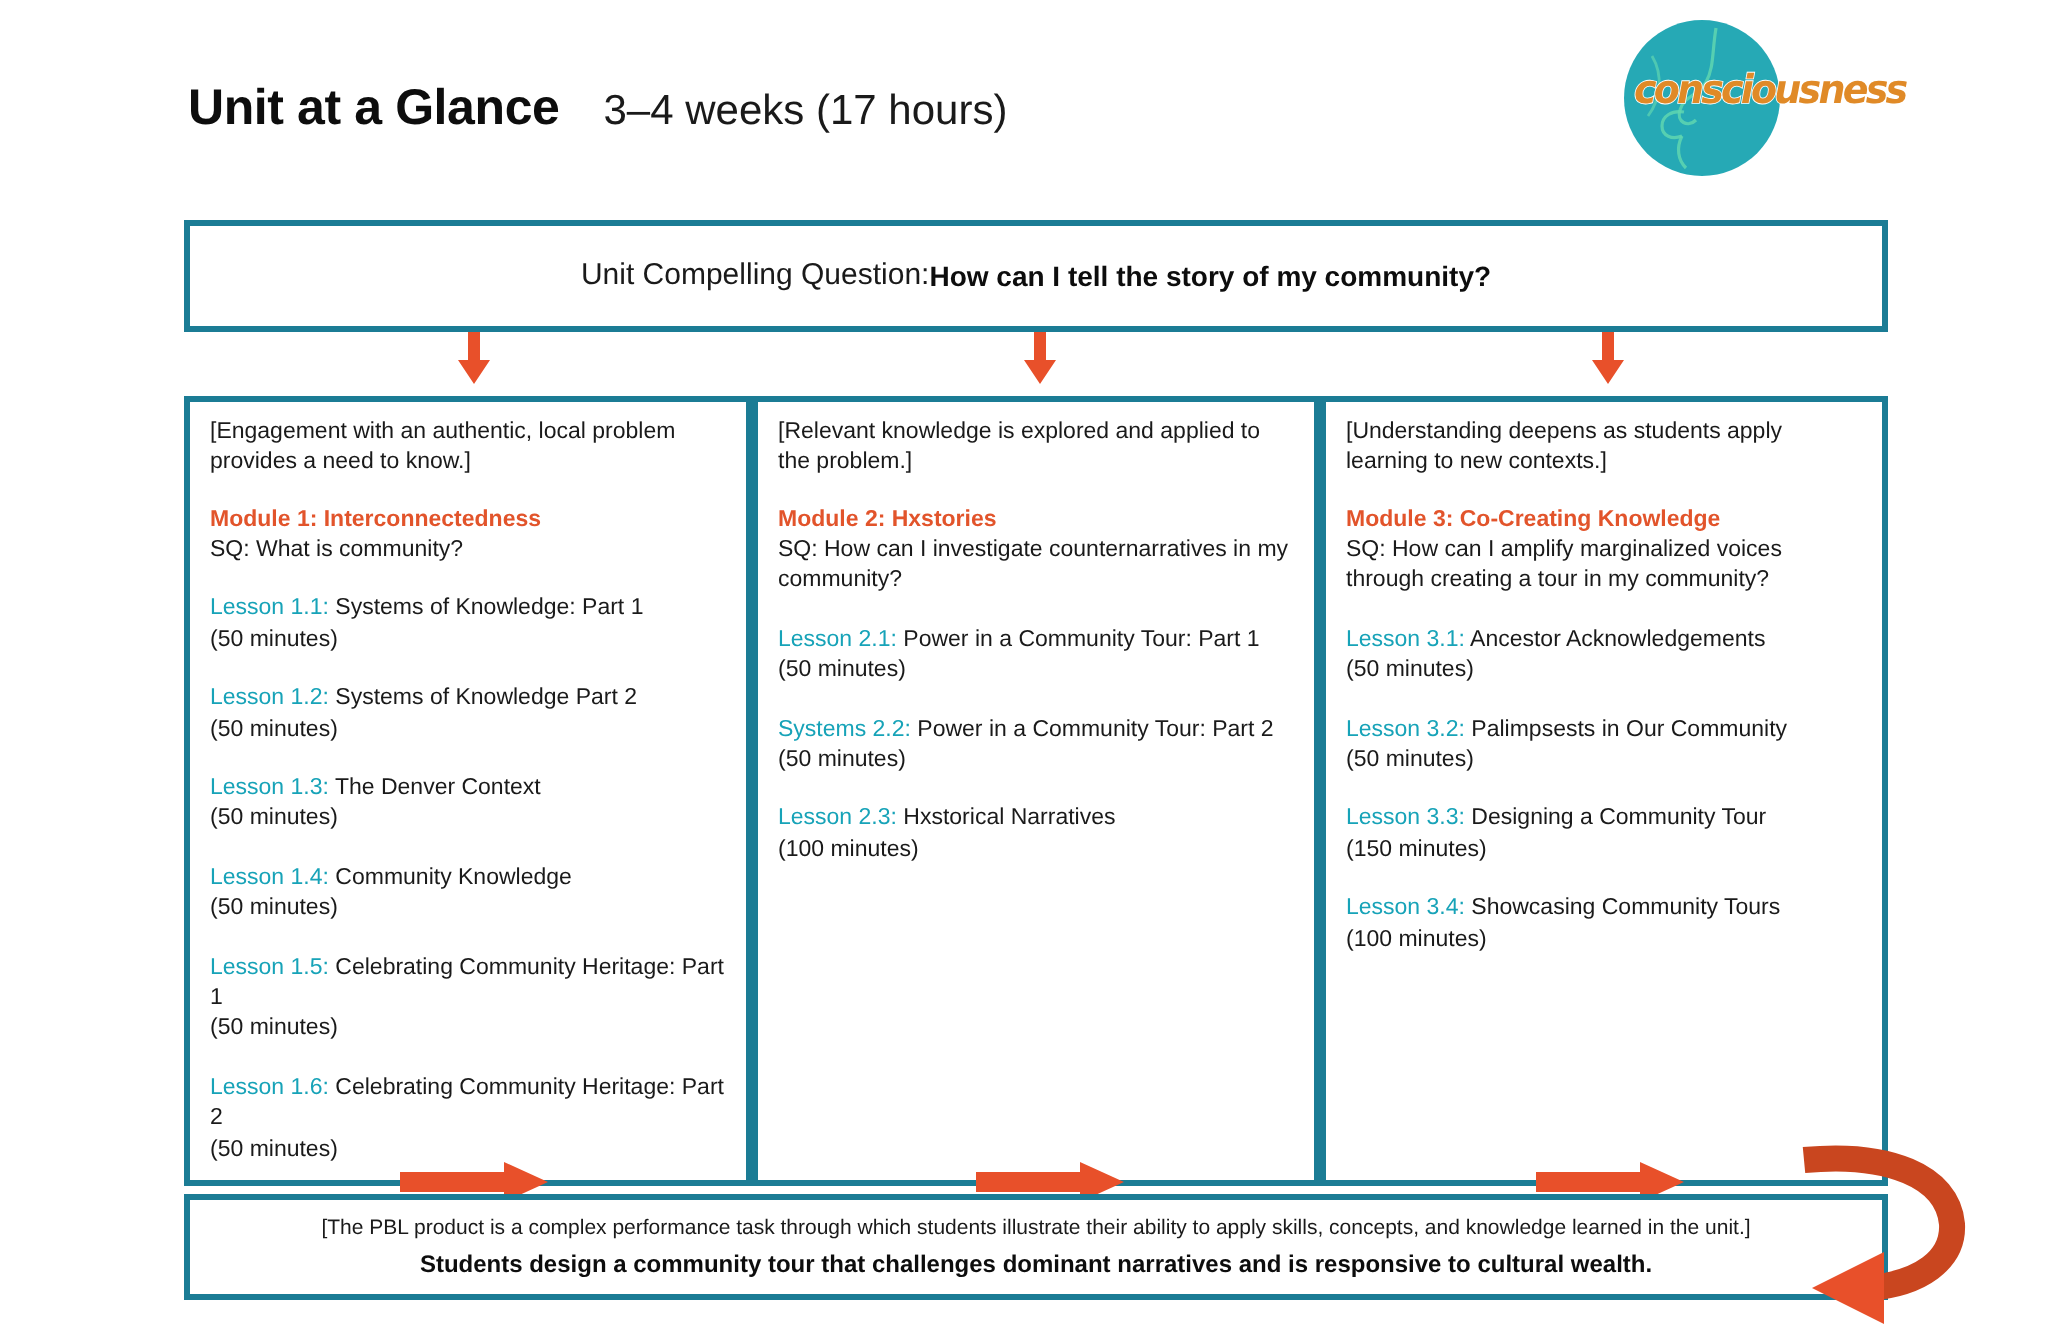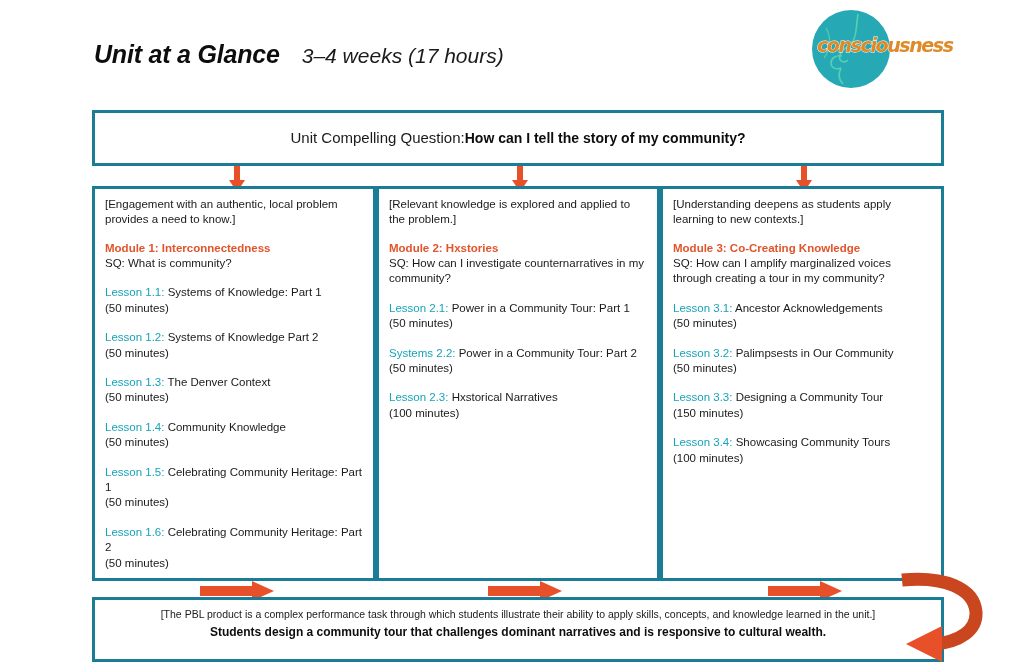--- a/index.html
+++ b/index.html
@@ -17,21 +17,20 @@
   }
 
   
   #header {
     position: absolute;
     left: 94px;
     top: 40px;
     display: flex;
     align-items: baseline;
     gap: 22px;
-    font-style: italic;
   }
   #page-title {
     font-size: 25px;
     font-weight: bold;
     letter-spacing: -0.2px;
     color: #0d0d0d;
   }
   #subtitle {
     font-size: 21px;
     font-weight: normal;
@@ -112,21 +111,21 @@
   
   .down-arrow {
     position: absolute;
     width: 16px;
     height: 26px;
     top: 166px;
   }
 
   
   .col-box {
-    top: 186px;
+    top: 198px;
     width: 284px;
     height: 395px;
     padding: 8px 10px 17px 10px;
     overflow: hidden;
   }
   #col-1 { left: 92px; }
   #col-2 { left: 376px; }
   #col-3 { left: 660px; }
   #col-3.col-box { width: 284px; }
 
@@ -172,21 +171,21 @@
   }
   #ra-1 { left: 200px; }
   #ra-2 { left: 488px; }
   #ra-3 { left: 768px; }
 
   
   #product-box {
     left: 92px;
     top: 597px;
     width: 852px;
-    height: 65px;
+    height: 53px;
     padding-top: 7px;
     text-align: center;
   }
   #product-note {
     font-size: 10.5px;
     color: #1a1a1a;
     line-height: 1.4;
     margin: 0;
   }
   #product-statement {

